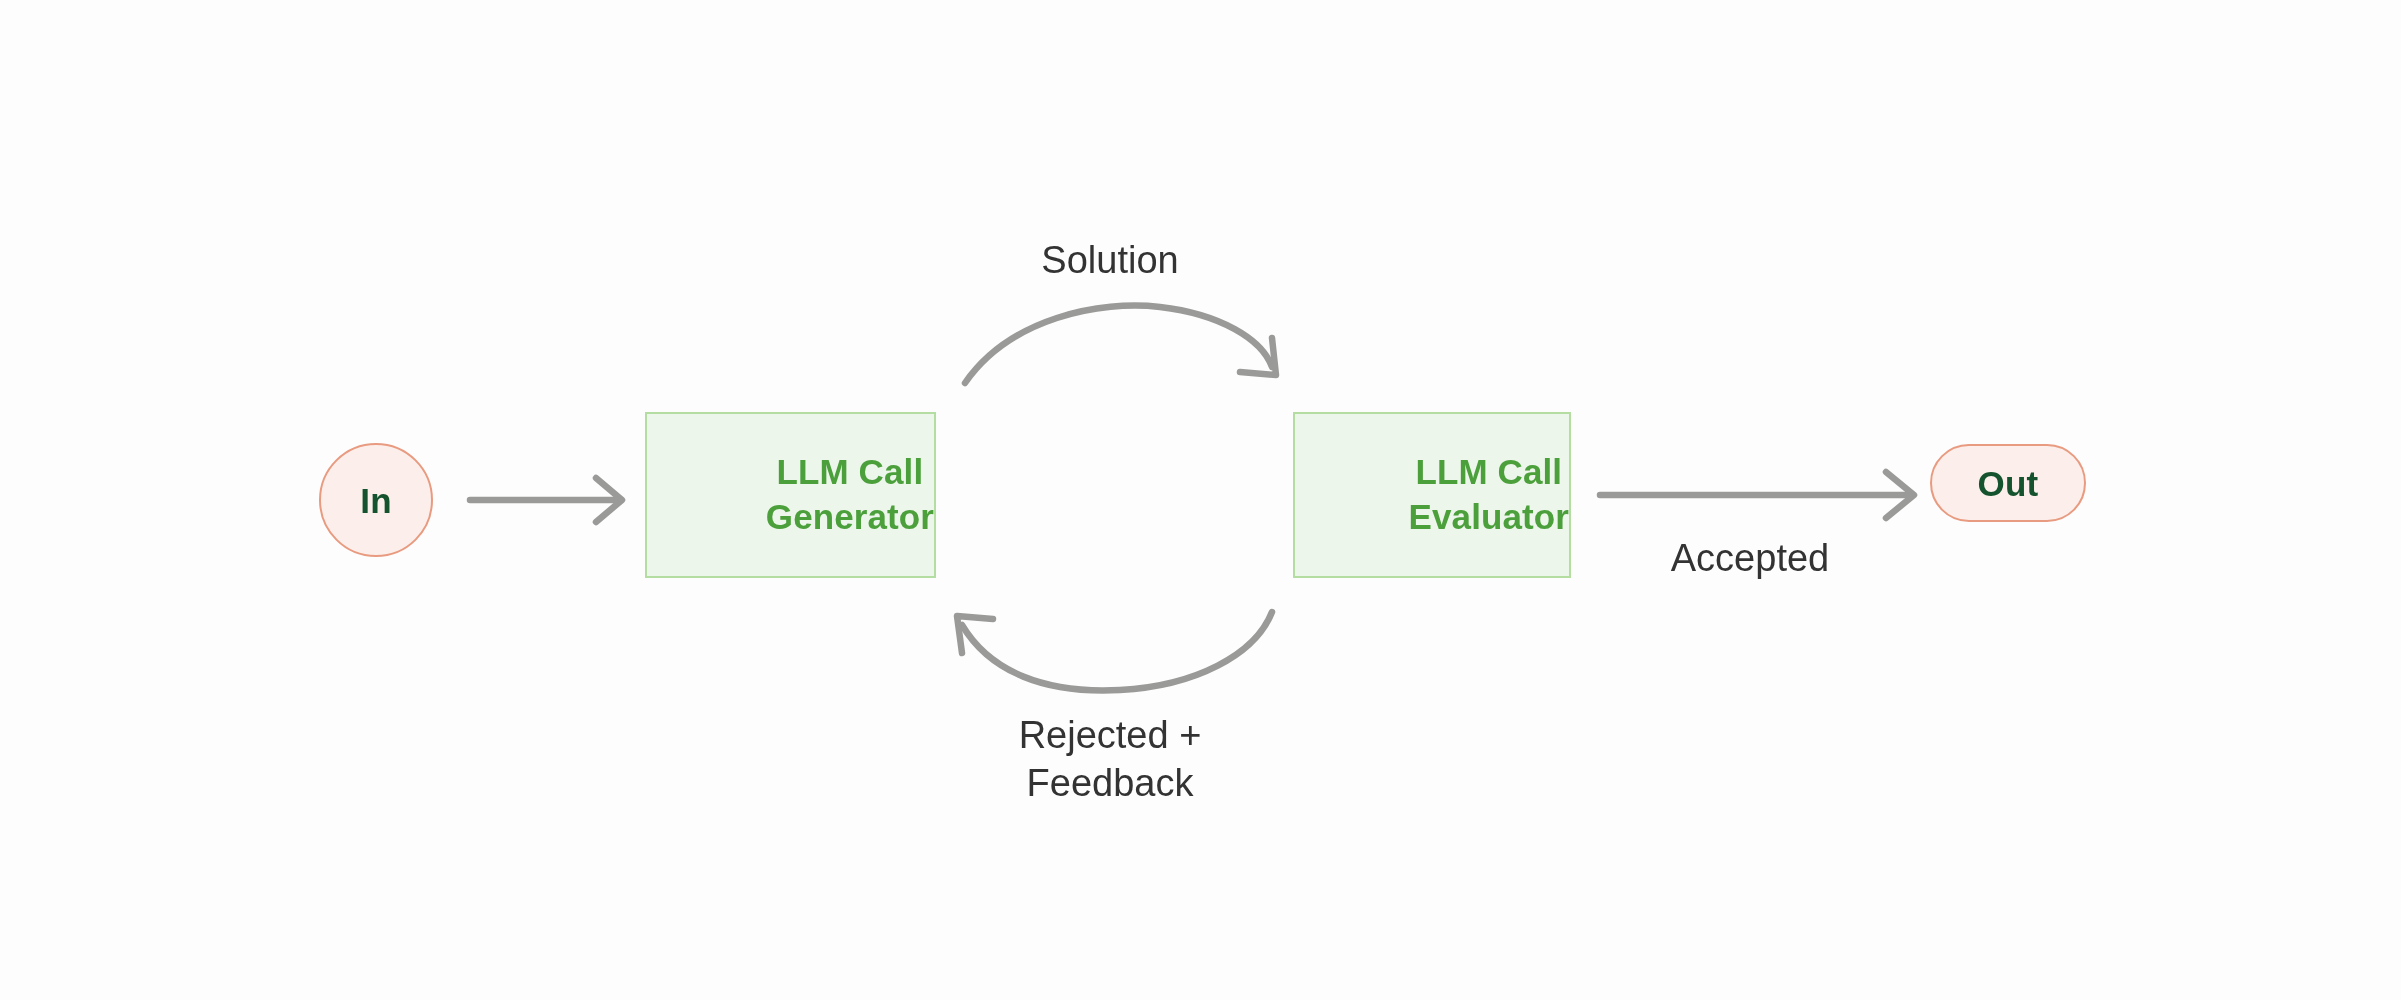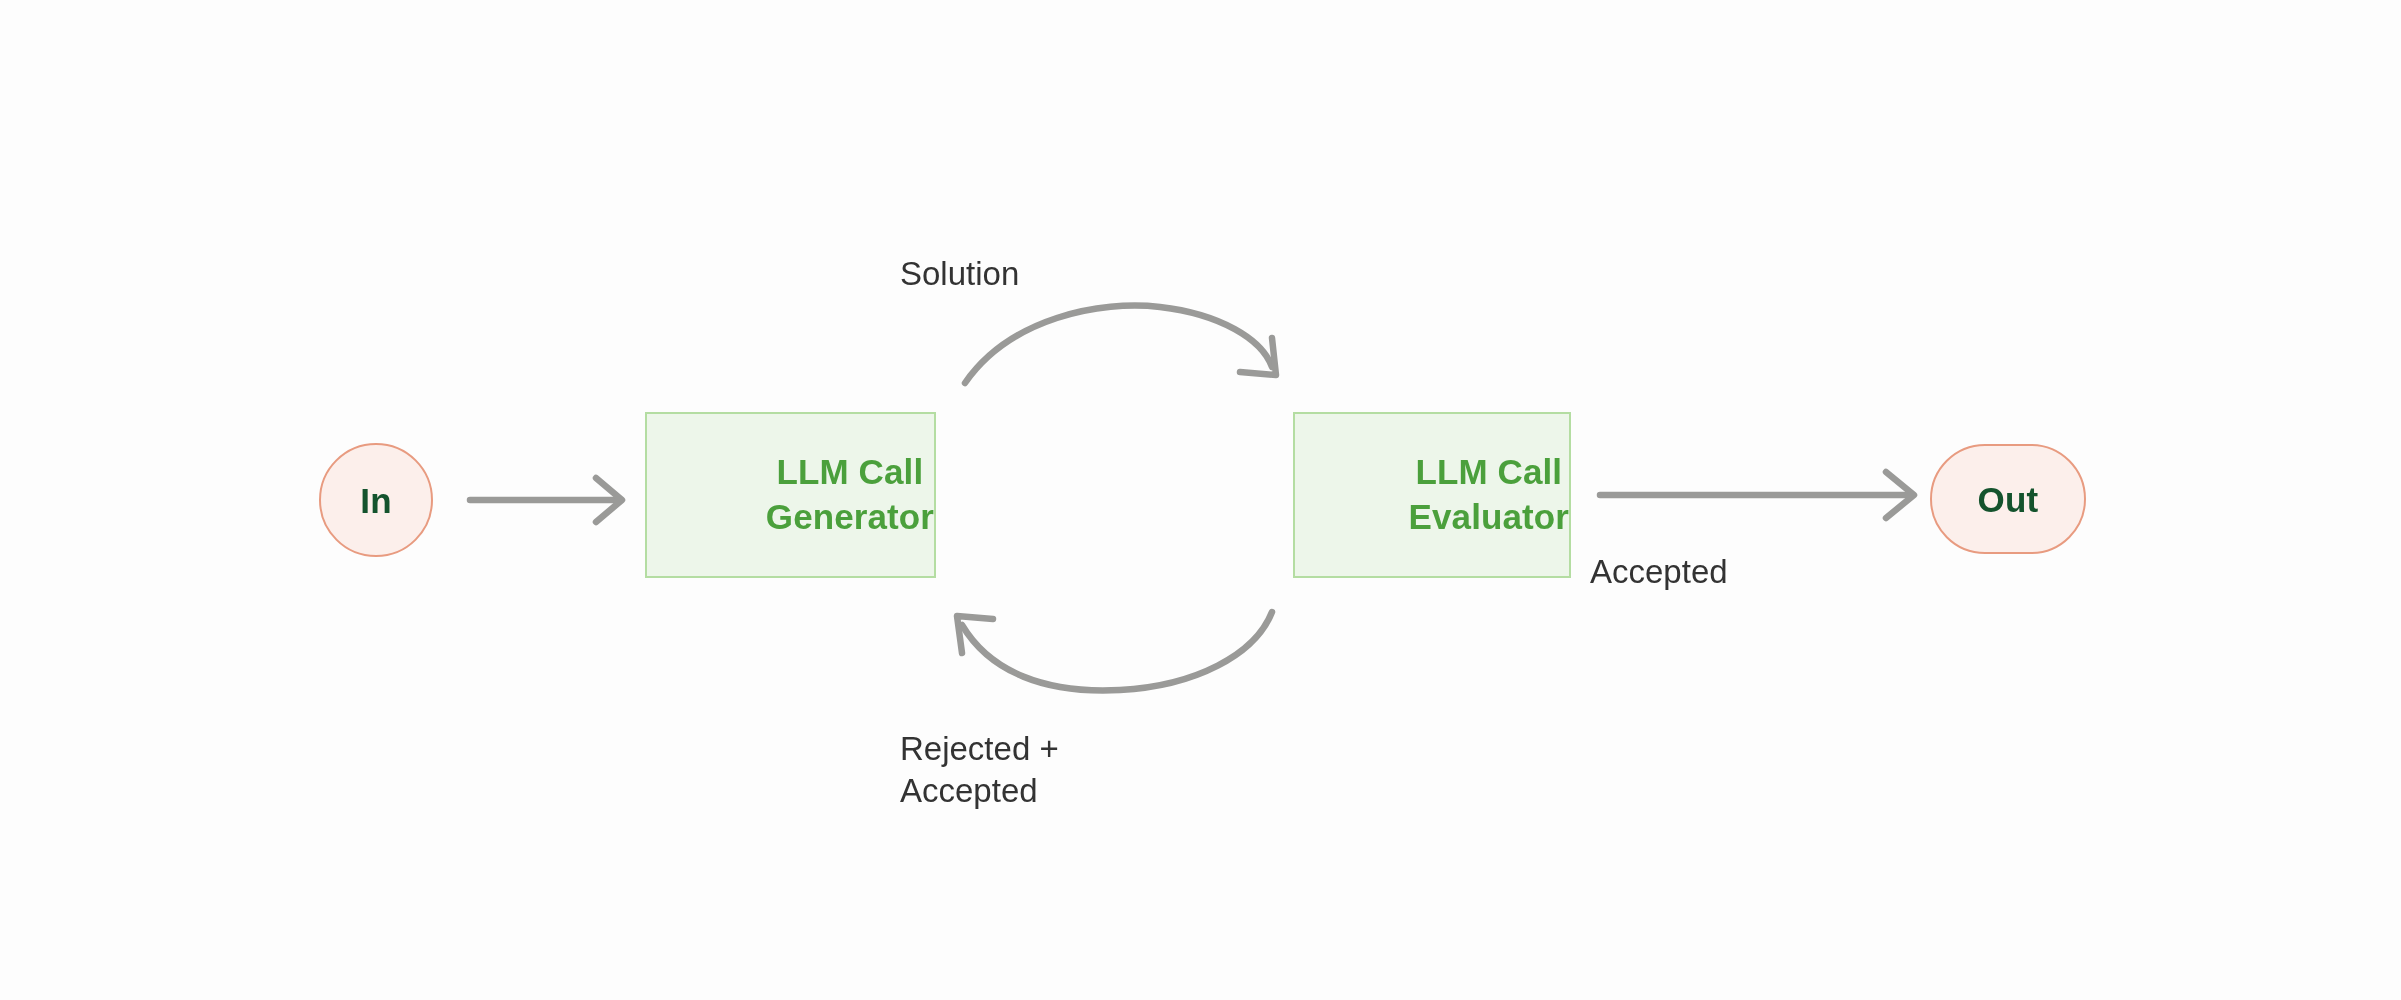--- a/index.html
+++ b/index.html
@@ -39,21 +39,21 @@
     left: 319px;
     top: 443px;
     width: 114px;
     height: 114px;
     border-radius: 50%;
   }
   #node-out {
     left: 1930px;
     top: 444px;
     width: 156px;
-    height: 110px;
+    height: 78px;
     border-radius: 55px;
   }
   .terminal-label {
     color: #14532d;
     font-size: 35px;
     font-weight: bold;
     letter-spacing: 0.2px;
     line-height: 1;
     user-select: none;
   }
@@ -86,27 +86,26 @@
     font-weight: bold;
     line-height: 1.28;
     letter-spacing: 0.1px;
     white-space: pre-line;
     user-select: none;
   }
   
   .edge-label {
     position: absolute;
     color: #333333;
-    font-size: 33px;
+    font-size: 38px;
     font-weight: normal;
     line-height: 1.26;
-    text-align: left;
+    text-align: center;
     white-space: pre-line;
     user-select: none;
-    margin-top: 16px;
   }
   #label-solution {
     left: 900px;
     top: 237px;
     width: 420px;
   }
   #label-rejected {
     left: 900px;
     top: 712px;
     width: 420px;
@@ -159,17 +158,17 @@
 Evaluator</span>
   </div>
 
   <div id="node-out" class="node-terminal">
     <span class="terminal-label">Out</span>
   </div>
 
   <div id="label-solution" class="edge-label">Solution</div>
 
   <div id="label-rejected" class="edge-label">Rejected +
-Accepted</div>
+Feedback</div>
 
   <div id="label-accepted" class="edge-label">Accepted</div>
 
 </div>
 
 </body></html>

